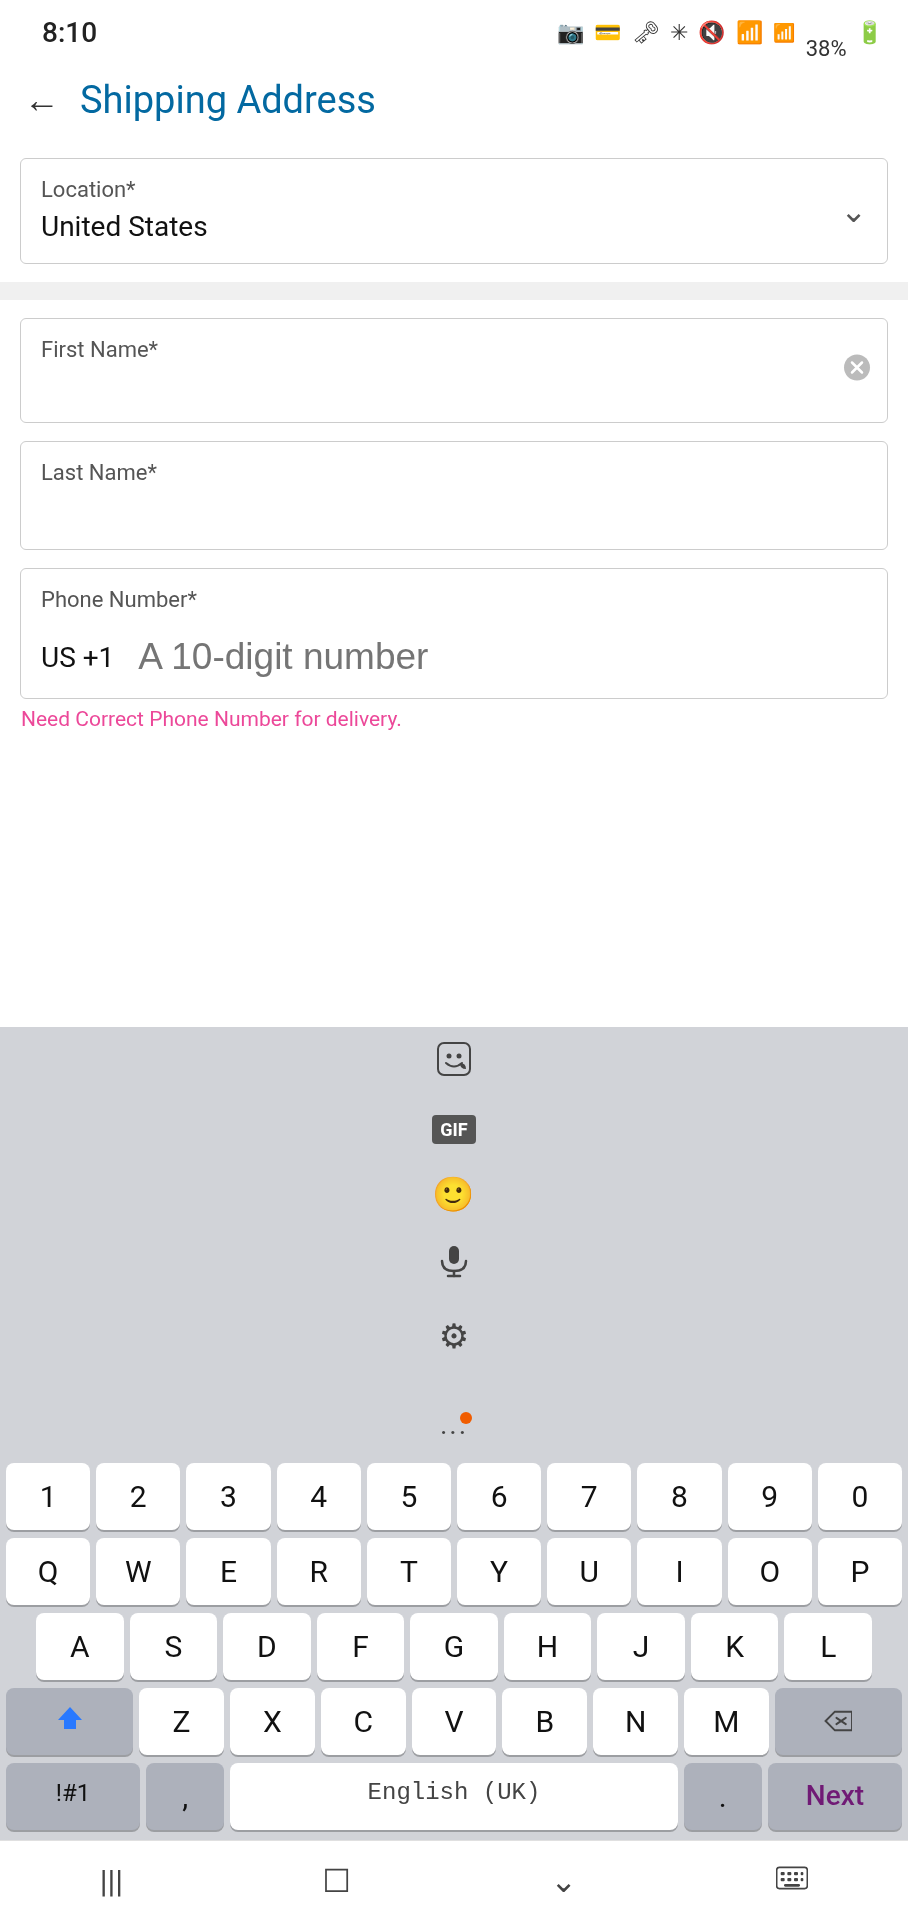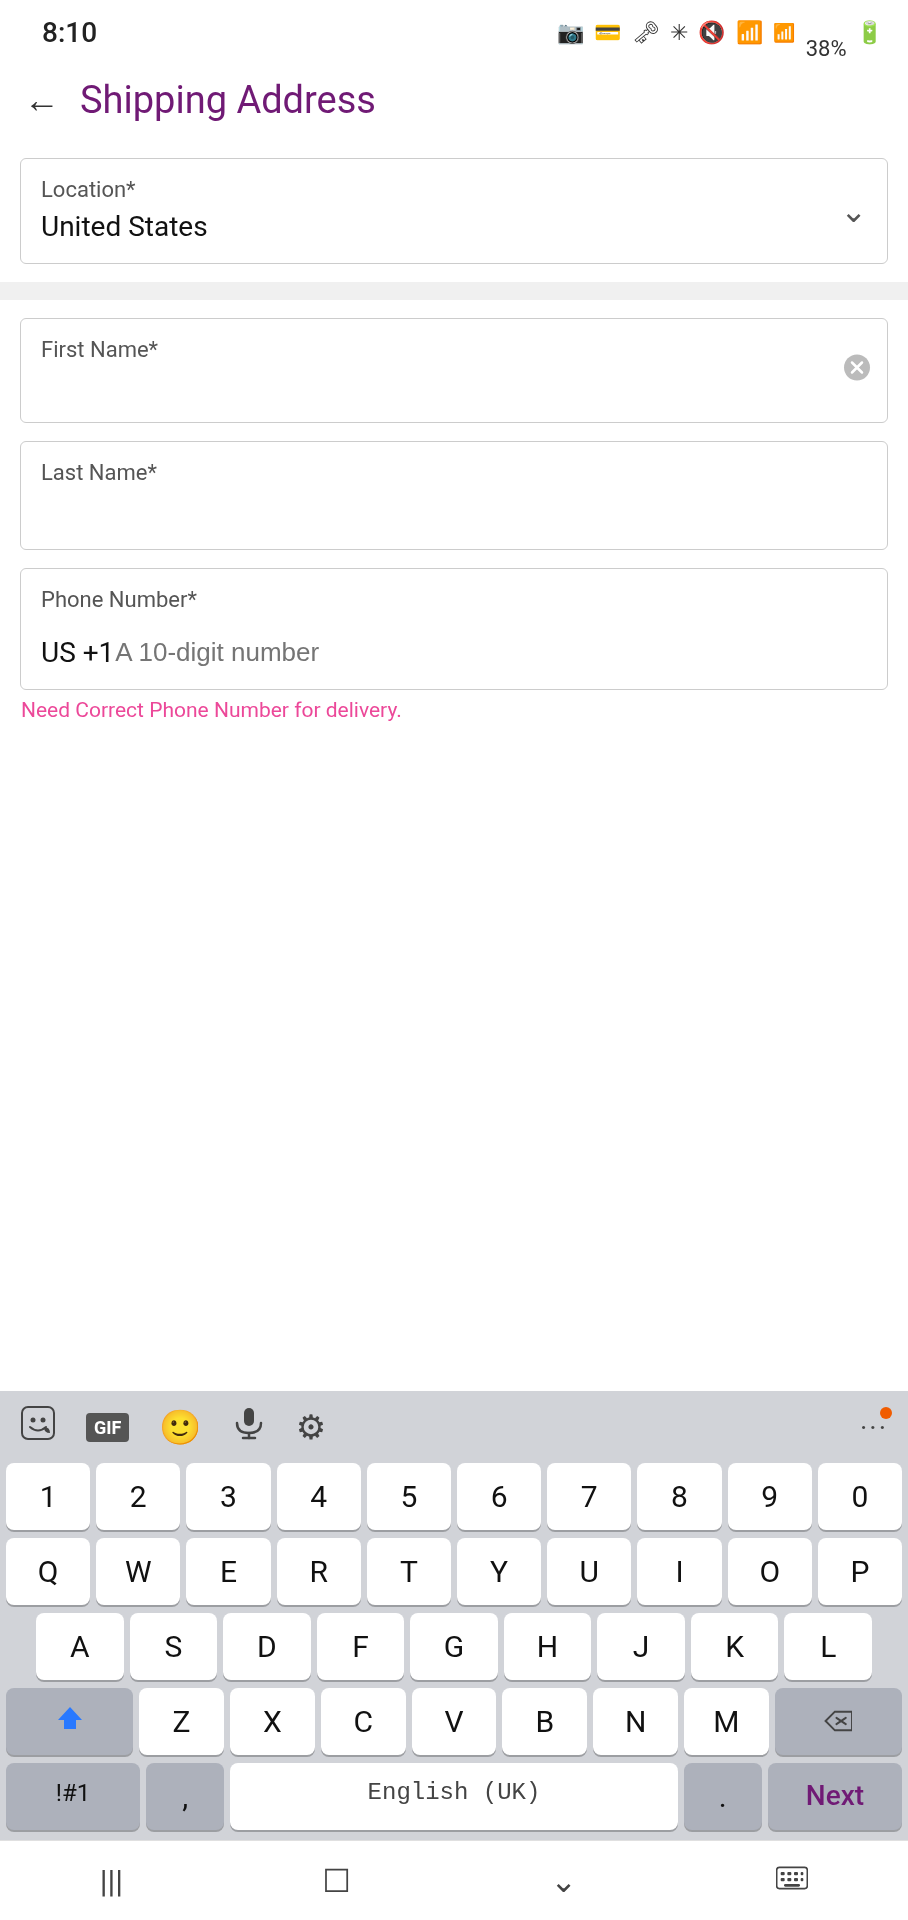--- a/index.html
+++ b/index.html
@@ -53,21 +53,21 @@
     .back-arrow {
       font-size: 36px;
       color: #333;
       margin-right: 20px;
       cursor: pointer;
       font-weight: 400;
     }
     .header-title {
       font-size: 38px;
       font-weight: 400;
-      color: #701a75;
+      color: #0369a1;
     }
 
     
     .form-area {
       background: #fff;
       padding: 0;
     }
 
     
     .field-card {
@@ -115,30 +115,30 @@
       color: #999;
       background: none;
       border: none;
       cursor: pointer;
     }
 
     
     .phone-row {
       display: flex;
       align-items: center;
-      gap: 1px;
+      gap: 24px;
       margin-top: 24px;
     }
     .phone-code {
       font-size: 28px;
       color: #111;
       white-space: nowrap;
     }
     .phone-input {
-      font-size: 26px;
+      font-size: 37px;
       color: #bbb;
       border: none;
       outline: none;
       background: transparent;
       flex: 1;
     }
 
     
     .helper-text {
       font-size: 21px;
@@ -161,20 +161,21 @@
       background: #d1d3d8;
     }
 
     
     .keyboard-toolbar {
       display: flex;
       align-items: center;
       padding: 14px 20px 10px 20px;
       background: #d1d3d8;
       gap: 30px;
+      flex-direction: column;
     }
     .toolbar-icon {
       font-size: 34px;
       color: #444;
     }
     .toolbar-icon.orange-dot {
       position: relative;
     }
     .toolbar-icon.orange-dot::after {
       content: '';

